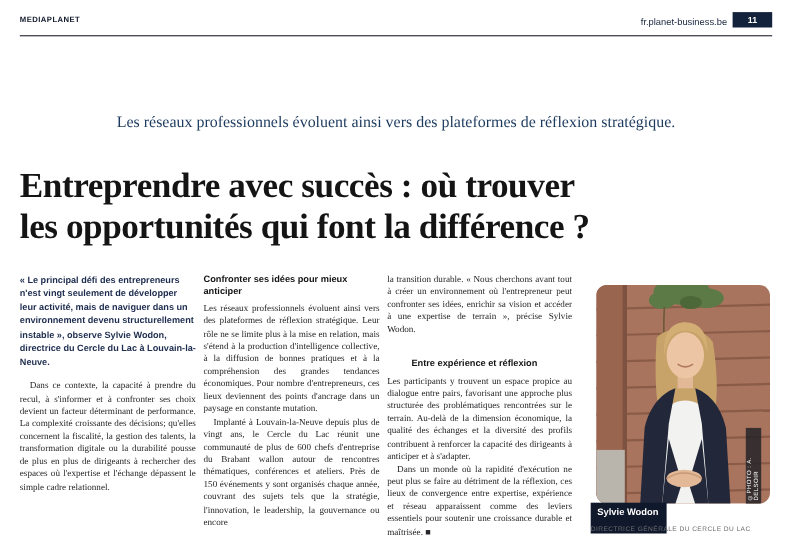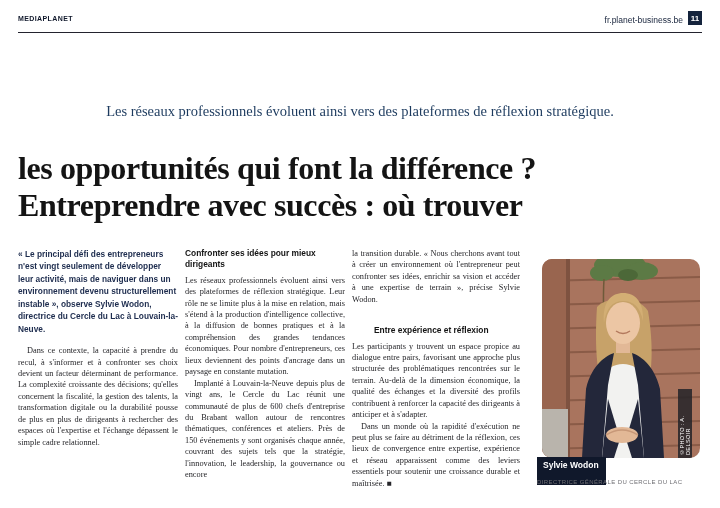--- a/index.html
+++ b/index.html
@@ -19,21 +19,21 @@
     position: absolute; left: 18px; top: 15px;
     font-size: 7px; font-weight: 700; letter-spacing: 0.4px;
     color: #10182b;
   }
   .header-right {
     position: absolute; right: 18px; top: 11px;
     display: flex; align-items: flex-end; gap: 5px;
   }
   .site-url { font-size: 8.5px; color: #17233b; }
   .page-badge {
-    width: 14px; height: 14px; background: #14233c;
+    width: 36px; height: 14px; background: #14233c;
     color: #ffffff; font-size: 8px; font-weight: 700;
     display: flex; align-items: center; justify-content: center;
   }
   .header-rule {
     position: absolute; left: 18px; right: 18px; top: 32px;
     height: 1px; background: #23232e;
   }
 
   
   .standfirst {
@@ -107,31 +107,31 @@
   <div class="brand">MEDIAPLANET</div>
   <div class="header-right">
     <span class="site-url">fr.planet-business.be</span>
     <span class="page-badge">11</span>
   </div>
   <div class="header-rule"></div>
 
   <div class="standfirst">Les réseaux professionnels évoluent ainsi vers des plateformes de réflexion stratégique.</div>
 
   <h1 class="headline">
+      <span class="hl-line">Entreprendre avec succès : où trouver</span>
       <span class="hl-line">les opportunités qui font la différence ?</span>
-      <span class="hl-line">Entreprendre avec succès : où trouver</span>
     </h1>
 
   <div class="col col-1">
     <p class="lead">« Le principal défi des entrepreneurs n'est vingt seulement de développer leur activité, mais de naviguer dans un environnement devenu structurellement instable », observe Sylvie Wodon, directrice du Cercle du Lac à Louvain-la-Neuve.</p>
     <p class="body-p indent">Dans ce contexte, la capacité à prendre du recul, à s'informer et à confronter ses choix devient un facteur déterminant de performance. La complexité croissante des décisions; qu'elles concernent la fiscalité, la gestion des talents, la transformation digitale ou la durabilité pousse de plus en plus de dirigeants à rechercher des espaces où l'expertise et l'échange dépassent le simple cadre relationnel.</p>
   </div>
 
   <div class="col col-2">
-    <h2 class="subhead">Confronter ses idées pour mieux dirigeants</h2>
+    <h2 class="subhead">Confronter ses idées pour mieux anticiper</h2>
     <p class="body-p">Les réseaux professionnels évoluent ainsi vers des plateformes de réflexion stratégique. Leur rôle ne se limite plus à la mise en relation, mais s'étend à la production d'intelligence collective, à la diffusion de bonnes pratiques et à la compréhension des grandes tendances économiques. Pour nombre d'entrepreneurs, ces lieux deviennent des points d'ancrage dans un paysage en constante mutation.</p>
     <p class="body-p indent">Implanté à Louvain-la-Neuve depuis plus de vingt ans, le Cercle du Lac réunit une communauté de plus de 600 chefs d'entreprise du Brabant wallon autour de rencontres thématiques, conférences et ateliers. Près de 150 événements y sont organisés chaque année, couvrant des sujets tels que la stratégie, l'innovation, le leadership, la gouvernance ou encore</p>
   </div>
 
   <div class="col col-3">
     <p class="body-p mb">la transition durable. « Nous cherchons avant tout à créer un environnement où l'entrepreneur peut confronter ses idées, enrichir sa vision et accéder à une expertise de terrain », précise Sylvie Wodon.</p>
     <h2 class="subhead subhead-2">Entre expérience et réflexion</h2>
     <p class="body-p">Les participants y trouvent un espace propice au dialogue entre pairs, favorisant une approche plus structurée des problématiques rencontrées sur le terrain. Au-delà de la dimension économique, la qualité des échanges et la diversité des profils contribuent à renforcer la capacité des dirigeants à anticiper et à s'adapter.</p>
     <p class="body-p indent">Dans un monde où la rapidité d'exécution ne peut plus se faire au détriment de la réflexion, ces lieux de convergence entre expertise, expérience et réseau apparaissent comme des leviers essentiels pour soutenir une croissance durable et maîtrisée. ■</p>
   </div>

